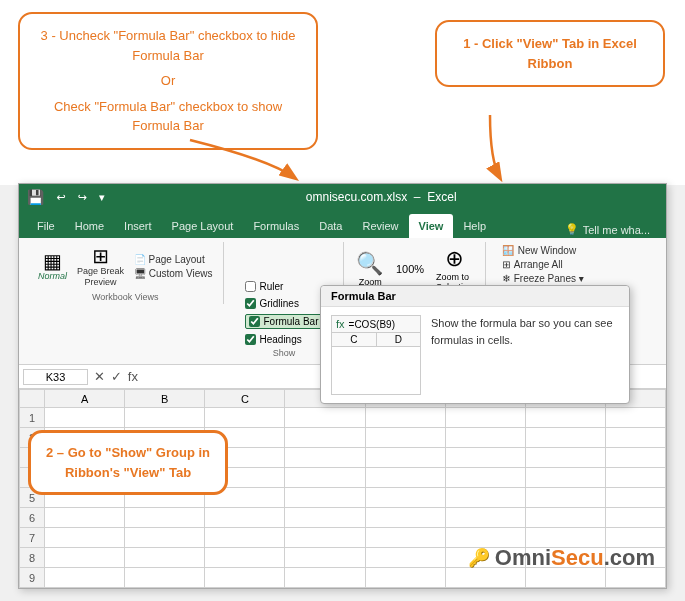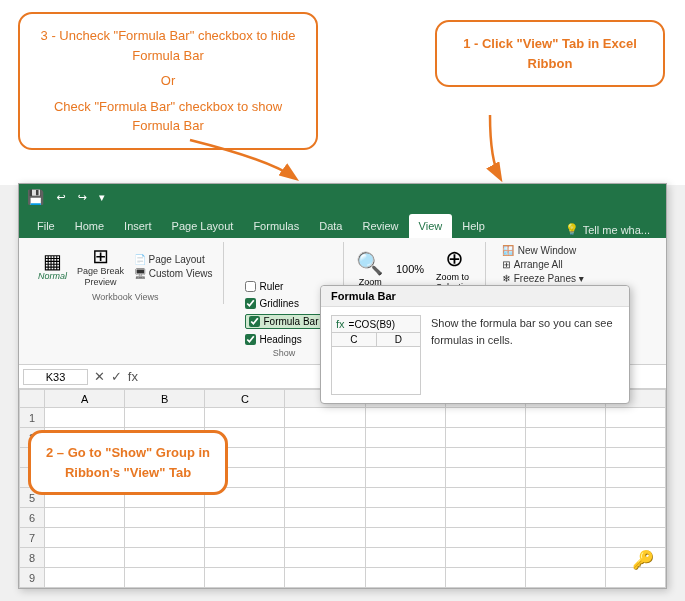--- a/index.html
+++ b/index.html
@@ -94,21 +94,21 @@
       color: rgba(255,255,255,0.85);
       cursor: pointer;
       font-size: 11px;
       border-radius: 3px 3px 0 0;
       height: 24px;
       display: flex; align-items: center;
     }
     .ribbon-tab.active {
       background: white;
       color: #217346;
-      font-weight: normal;
+      font-weight: bold;
     }
 
     .tell-me {
       margin-left: auto;
       color: rgba(255,255,255,0.85);
       font-size: 11px;
       display: flex; align-items: center; gap: 4px;
       padding: 2px 8px;
     }
 
@@ -399,20 +399,25 @@
 </div>
 
 <div class="excel-window">
 
   <div class="title-bar">
     <div class="title-bar-left">
       <span class="save-icon">💾</span>
       <span class="undo-redo">↩</span>
       <span class="undo-redo">↪</span>
       <span class="undo-redo">▾</span>
+    </div>
+    <div class="title-center">
+      <span>omnisecu.com.xlsx</span>
+      &nbsp;–&nbsp;
+      <span>Excel</span>
     </div>
   </div>
 
   <div class="ribbon-tabs">
     <div class="ribbon-tab">File</div>
     <div class="ribbon-tab">Home</div>
     <div class="ribbon-tab">Insert</div>
     <div class="ribbon-tab">Page Layout</div>
     <div class="ribbon-tab">Formulas</div>
     <div class="ribbon-tab">Data</div>
@@ -658,14 +663,17 @@
   </div>
 </div>
 
 <div class="sheet-annotation">
   <span>2 – Go to "Show" Group in Ribbon's "View" Tab</span>
 </div>
 
 <div class="watermark">
   <div style="display:flex;align-items:center;justify-content:flex-end;gap:4px;">
     <span style="font-size:18px;">🔑</span>
+    <span style="font-size:22px;font-weight:bold;">
+      <span class="omni">Omni</span><span class="secu">Secu</span><span class="omni">.com</span>
+    </span>
   </div>
 </div>
 
 </body></html>

